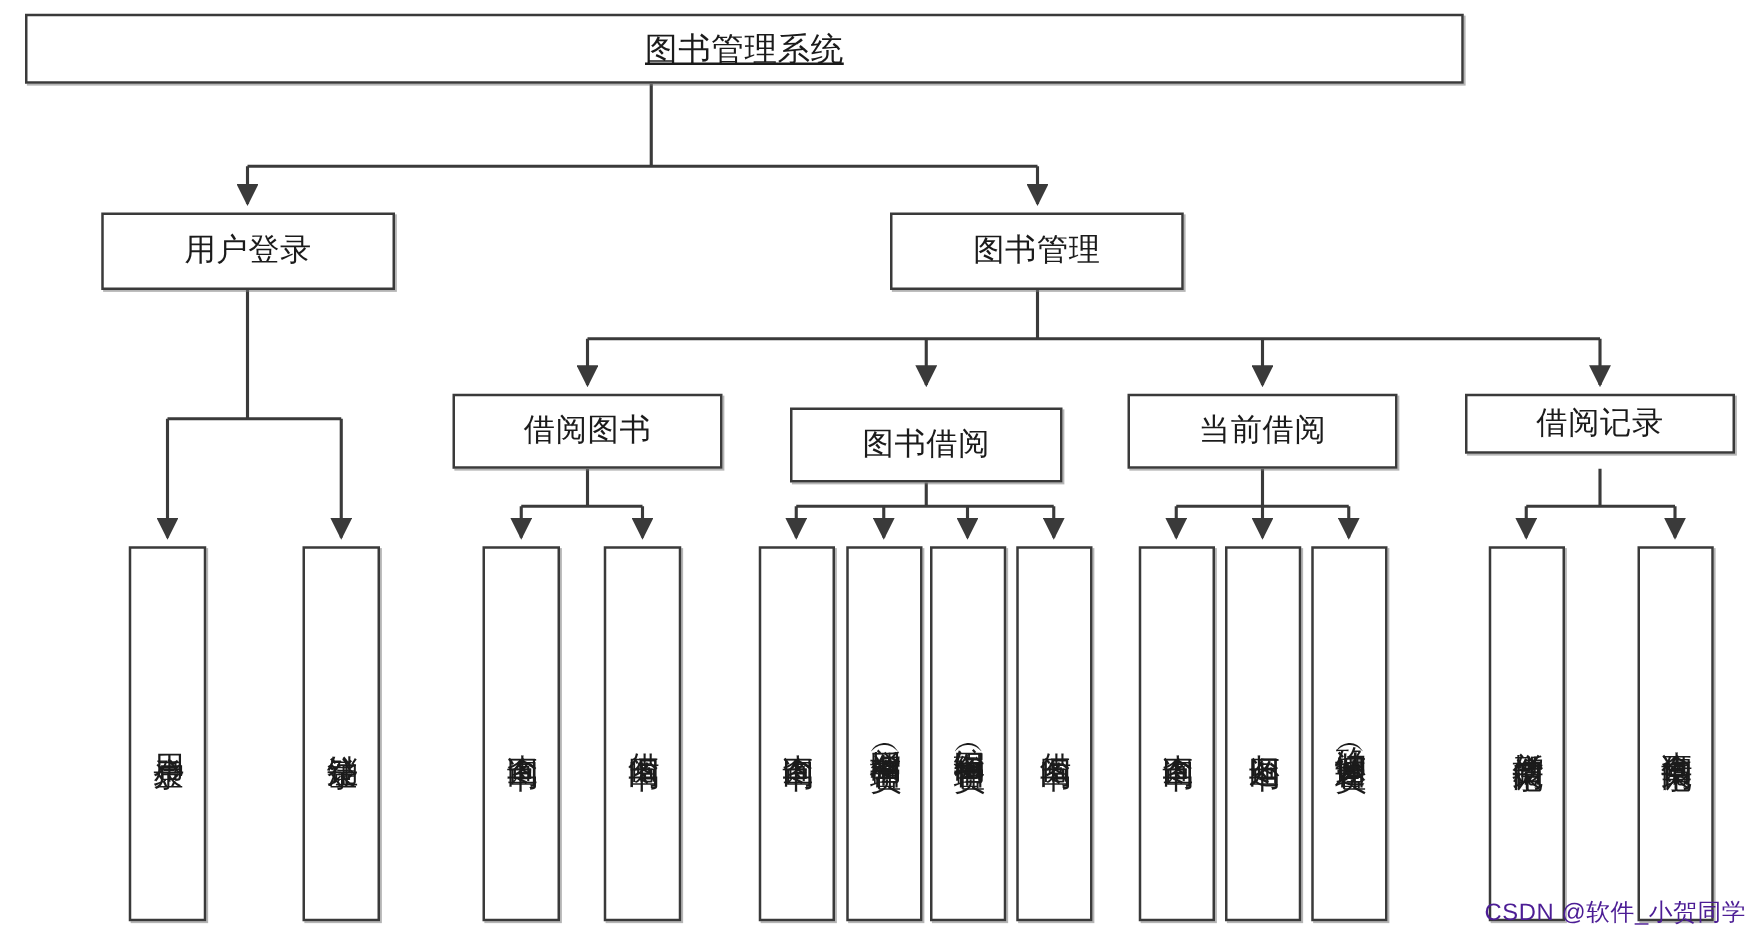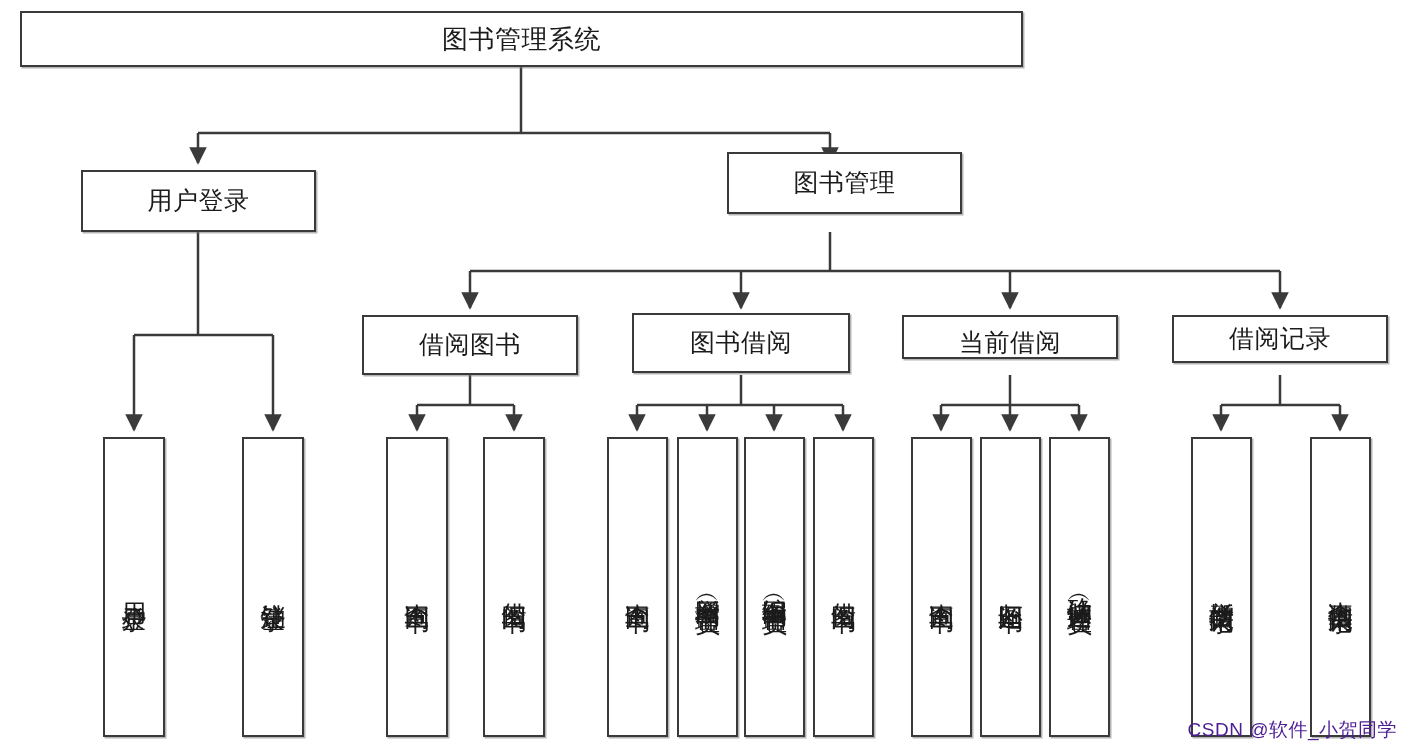--- a/index.html
+++ b/index.html
@@ -122,38 +122,38 @@
       <path d="M 1010 405 L 1010 430" marker-end="url(#arrow)"></path>
       <path d="M 1079 405 L 1079 430" marker-end="url(#arrow)"></path>
 
       <path d="M 1280 375 L 1280 405"></path>
       <path d="M 1221 405 L 1340 405"></path>
       <path d="M 1221 405 L 1221 430" marker-end="url(#arrow)"></path>
       <path d="M 1340 405 L 1340 430" marker-end="url(#arrow)"></path>
     </g>
   </svg>
 
-  <div class="node horiz root" style="left:20px; top:11px; width:1003px; height:56px;">
+  <div class="node horiz root" style="left:20px; top:11px; width:1151px; height:56px;text-decoration:underline;">
     <span class="lbl">图书管理系统</span>
   </div>
 
   <div class="node horiz" style="left:81px; top:170px; width:235px; height:62px;">
     <span class="lbl">用户登录</span>
   </div>
-  <div class="node horiz" style="left:712px; top:152px; width:235px; height:62px;margin-left:15px;">
+  <div class="node horiz" style="left:712px; top:170px; width:235px; height:62px;">
     <span class="lbl">图书管理</span>
   </div>
 
   <div class="node horiz" style="left:362px; top:315px; width:216px; height:60px;">
     <span class="lbl">借阅图书</span>
   </div>
-  <div class="node horiz" style="left:632px; top:313px; width:218px; height:60px;">
+  <div class="node horiz" style="left:632px; top:326px; width:218px; height:60px;">
     <span class="lbl">图书借阅</span>
   </div>
-  <div class="node horiz" style="left:902px; top:315px; width:216px; height:44px;align-items:flex-end;">
+  <div class="node horiz" style="left:902px; top:315px; width:216px; height:60px;">
     <span class="lbl">当前借阅</span>
   </div>
   <div class="node horiz" style="left:1172px; top:315px; width:216px; height:48px;">
     <span class="lbl">借阅记录</span>
   </div>
 
   <div class="node vert" style="left:103px; top:437px; width:62px; height:300px;">
     <span class="lbl">用户登录</span>
   </div>
   <div class="node vert" style="left:242px; top:437px; width:62px; height:300px;">

